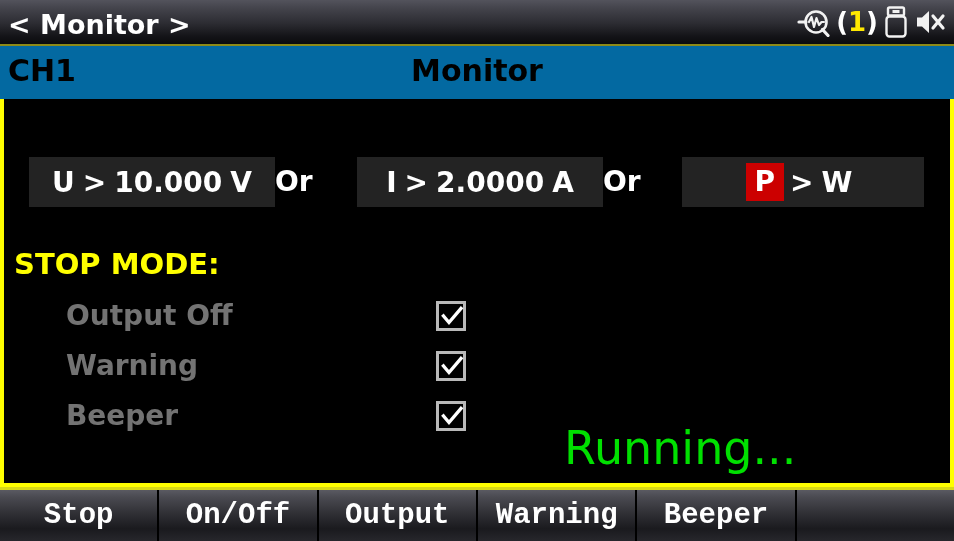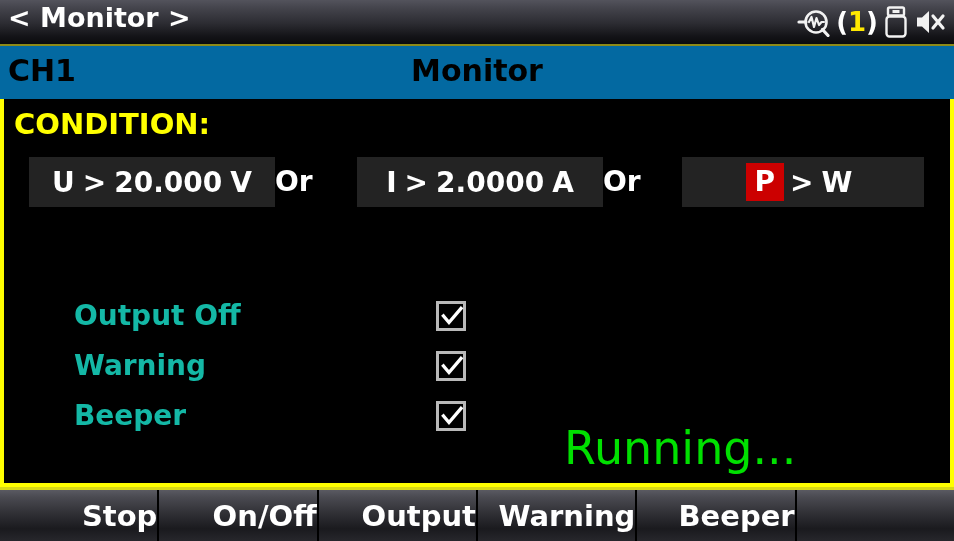--- a/index.html
+++ b/index.html
@@ -30,21 +30,21 @@
                 #44444c 18%,
                 #2d2d33 52%,
                 #141418 82%,
                 #0a0a0c 100%);
     border-bottom: 2px solid #8c8a18;
     box-sizing: border-box;
   }
   .titlebar-text {
     position: absolute;
     left: 8px;
-    top: 2px;
+    top: 9px;
     font-size: 27px;
     font-weight: bold;
     color: #ffffff;
     letter-spacing: 0px;
     white-space: nowrap;
   }
   .status-icons {
     position: absolute;
     right: 8px;
     top: 3px;
@@ -166,25 +166,25 @@
     left: 0;
     top: 196px;
     width: 520px;
   }
   .opt-row {
     position: relative;
     height: 50px;
   }
   .opt-label {
     position: absolute;
-    left: 70px;
+    left: 62px;
     top: 4px;
     font-size: 28px;
     font-weight: bold;
-    color: #14b8a6;
+    color: #737373;
     white-space: nowrap;
   }
   .checkbox {
     position: absolute;
     left: 432px;
     top: 6px;
     width: 30px;
     height: 30px;
     border: 3px solid #b9b9b9;
     box-sizing: border-box;
@@ -224,22 +224,23 @@
     position: relative;
     background: linear-gradient(to bottom,
                 #5a5a62 0%,
                 #4a4a51 14%,
                 #303035 46%,
                 #1a1a1e 76%,
                 #27272c 100%);
     border-right: 2px solid #000000;
     display: flex;
     align-items: center;
-    justify-content: flex-end;
-    box-sizing: border-box;
+    justify-content: center;
+    box-sizing: border-box;
+    font-family: Liberation Mono, monospace;
   }
   .softkey:last-child { border-right: none; }
   .softkey-label {
     font-size: 29px;
     font-weight: bold;
     color: #ffffff;
     white-space: nowrap;
   }
 </style>
 </head>
@@ -281,28 +282,27 @@
     </div>
   </div>
 
   <div class="chbar">
     <div class="ch-label">CH1</div>
     <div class="ch-title">Monitor</div>
   </div>
 
   <div class="body-area">
 
-    <div class="section-label" id="condition-label">CONDITION:</div>
 
     <div class="cond-row">
 
       <div class="cond-box" id="cond-box-0">
         <span class="seg">U</span>
         <span class="seg">&gt;</span>
-        <span class="seg">20.000</span>
+        <span class="seg">10.000</span>
         <span class="seg">V</span>
       </div>
 
       <div class="cond-or" id="cond-or-0">Or</div>
 
       <div class="cond-box" id="cond-box-1">
         <span class="seg">I</span>
         <span class="seg">&gt;</span>
         <span class="seg">2.0000</span>
         <span class="seg">A</span>
@@ -310,20 +310,21 @@
 
       <div class="cond-or" id="cond-or-1">Or</div>
 
       <div class="cond-box" id="cond-box-2">
         <span class="seg hl">P</span>
         <span class="seg">&gt;</span>
         <span class="seg">W</span>
       </div>
     </div>
 
+    <div class="section-label" id="stopmode-label">STOP MODE:</div>
 
     <div class="opt-list">
 
       <div class="opt-row">
         <span class="opt-label">Output Off</span>
         <span class="checkbox">
           <svg width="24" height="24" viewBox="0 0 24 24">
             <polyline points="3.5,12 9,18.5 21,4.5" fill="none" stroke="#ffffff" stroke-width="3.4" stroke-linecap="square" stroke-linejoin="miter"></polyline>
           </svg>
         </span>

